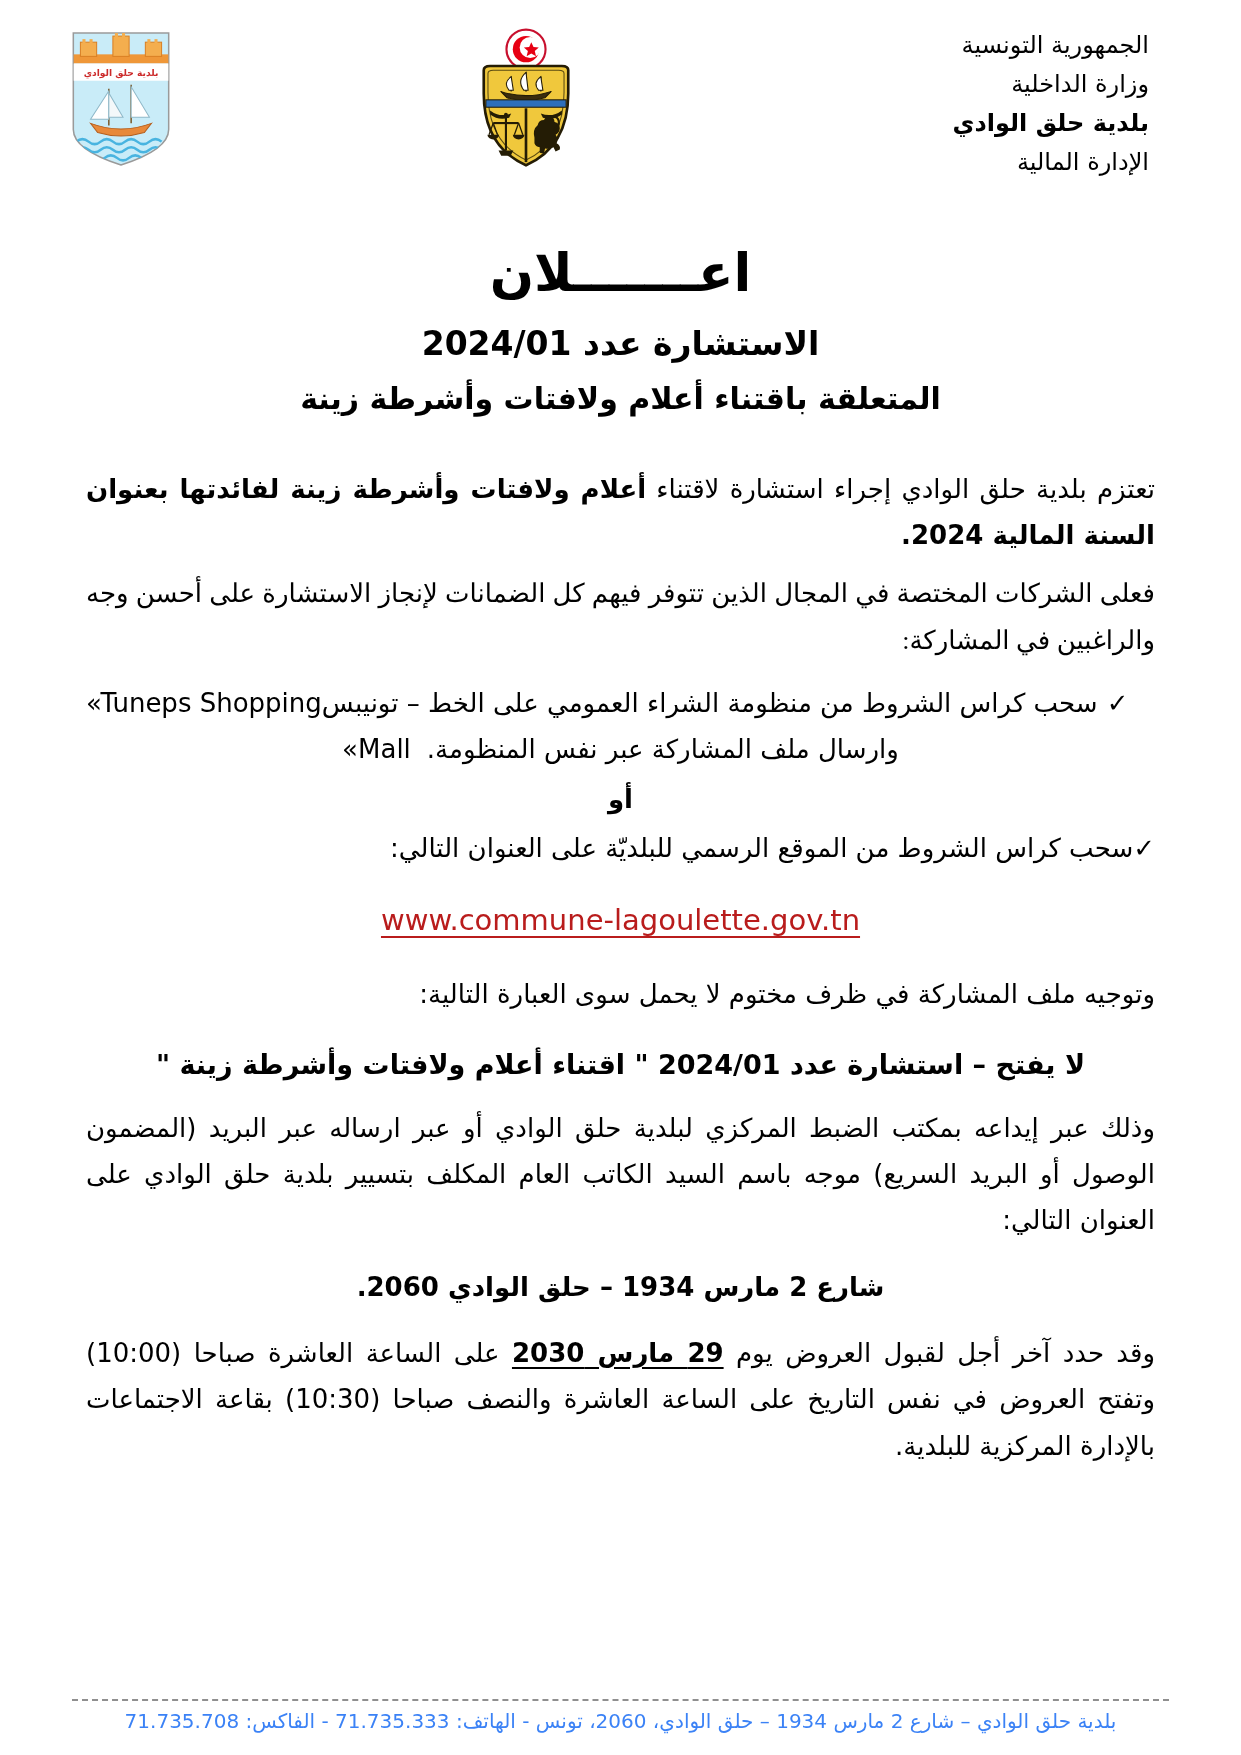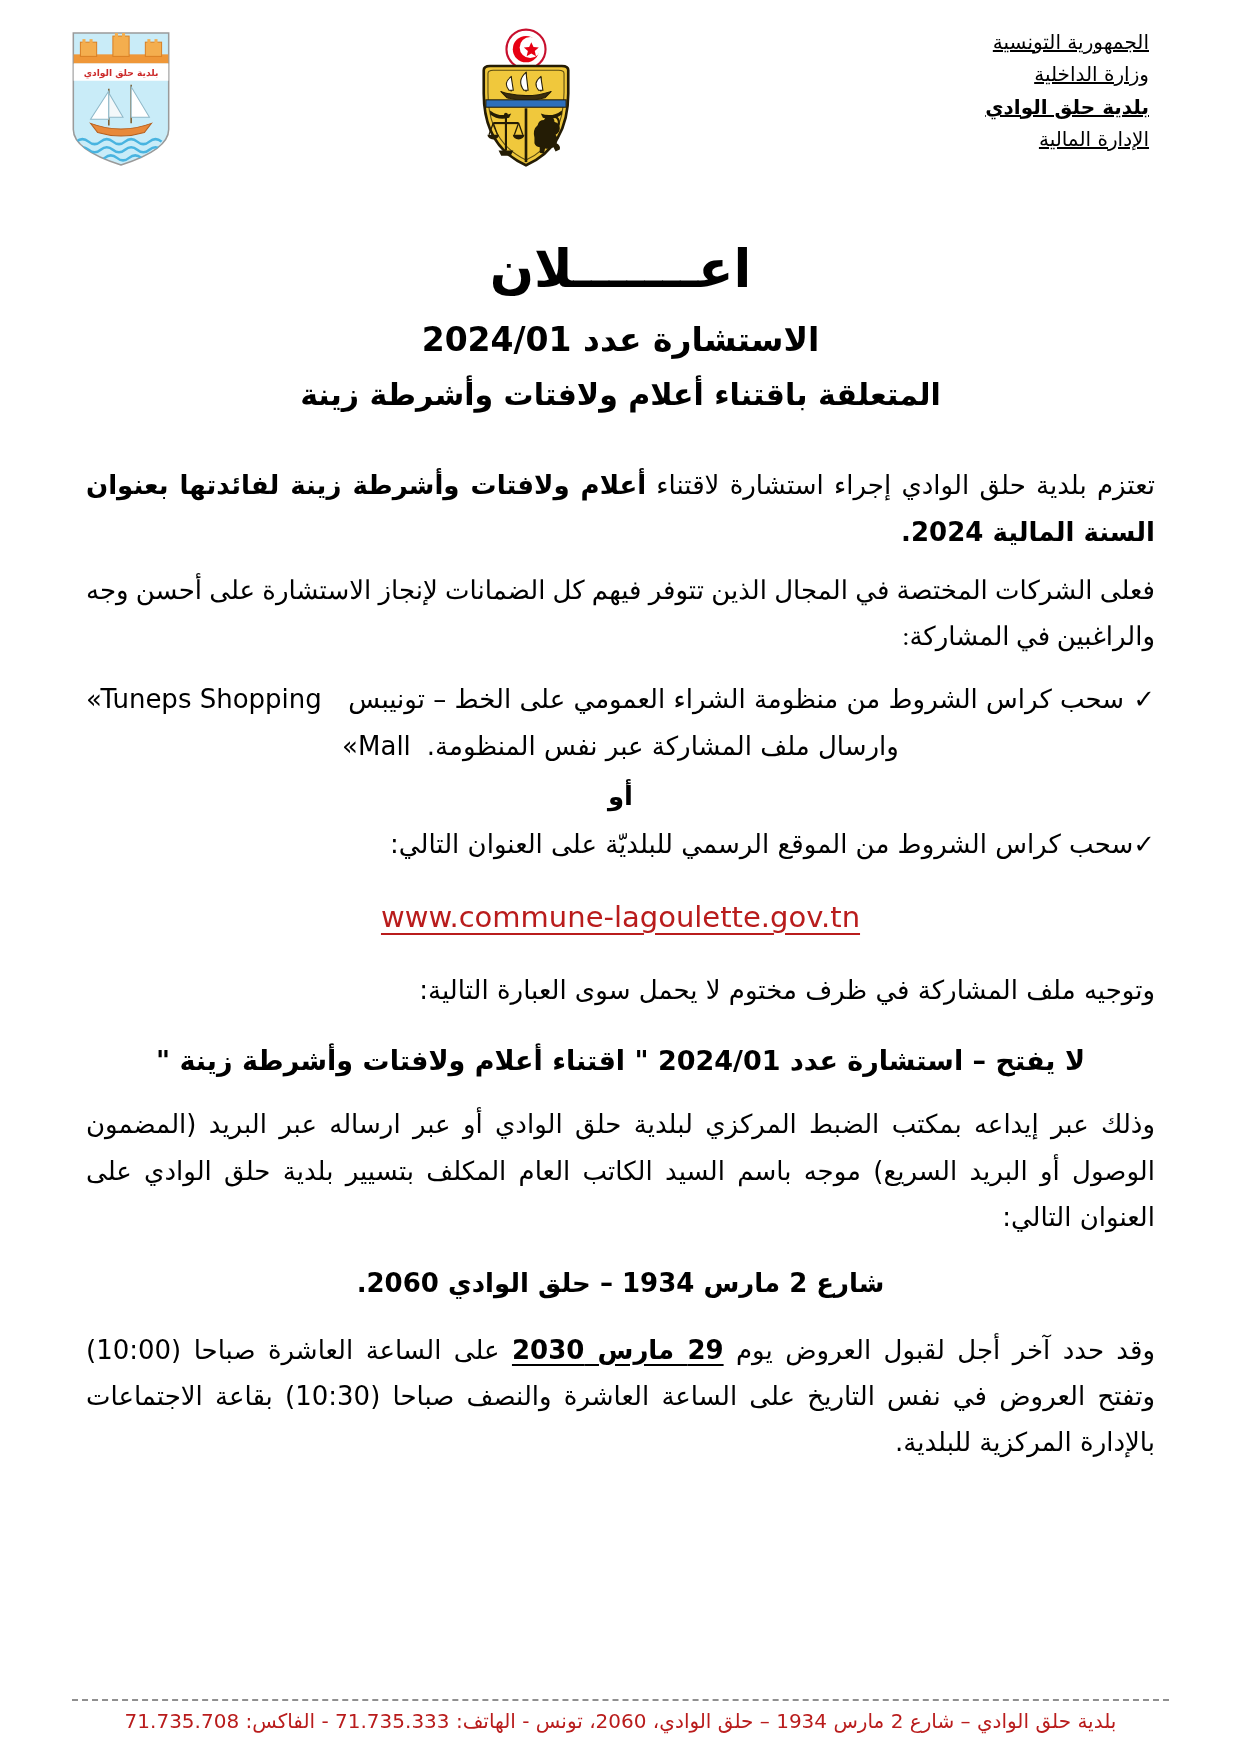--- a/index.html
+++ b/index.html
@@ -15,24 +15,23 @@
   }
   
   .header{
     display:flex;
     justify-content:space-between;
     align-items:flex-start;
     padding:26px 92px 0 70px;
   }
   .header-text{
     text-align:right;
-    font-size:20px;
+    font-size:24px;
     line-height:1.62;
     width:270px;
-    text-decoration:underline;
   }
   .header-text .hl{display:block;}
   .header-text .hl.bold{font-weight:bold;}
   .coat-wrap{width:110px;margin-top:2px;}
   .muni-wrap{width:102px;margin-top:4px;}
   svg{display:block;}
   
   .title-main{
     margin-top:60px;
     text-align:center;
@@ -59,23 +58,21 @@
     line-height:1.78;
   }
   .para{margin:0;}
   .p-intro{margin-top:50px;text-align:justify;text-justify:inter-word;}
   .p-intro b{font-weight:bold;}
   .p-companies{margin-top:13px;text-align:justify;font-family:Liberation Serif, serif;}
   .bullet1{margin-top:16px;}
   .b1-line1{
     display:flex;
     direction:ltr;
-    justify-content:space-between;
     align-items:baseline;
-    gap:14px;
   }
   .b1-line1 .latin{direction:ltr;unicode-bidi:isolate;white-space:nowrap;}
   .b1-line1 .arabic{direction:rtl;unicode-bidi:isolate;text-align:right;}
   .b1-line2{
     display:flex;
     direction:ltr;
     justify-content:center;
     gap:16px;
     align-items:center;
   }
@@ -125,21 +122,21 @@
     position:absolute;
     left:0;right:0;bottom:22px;
   }
   .footer-rule{
     border:none;
     border-top:2px dashed #8f8f8f;
     margin:0 72px 8px 72px;
   }
   .footer-text{
     text-align:center;
-    color:#b91c1c;
+    color:#3b82f6;
     font-size:20px;
   }
 </style>
 </head>
 <body>
 
 <div class="page">
 
   <div class="header">
 

